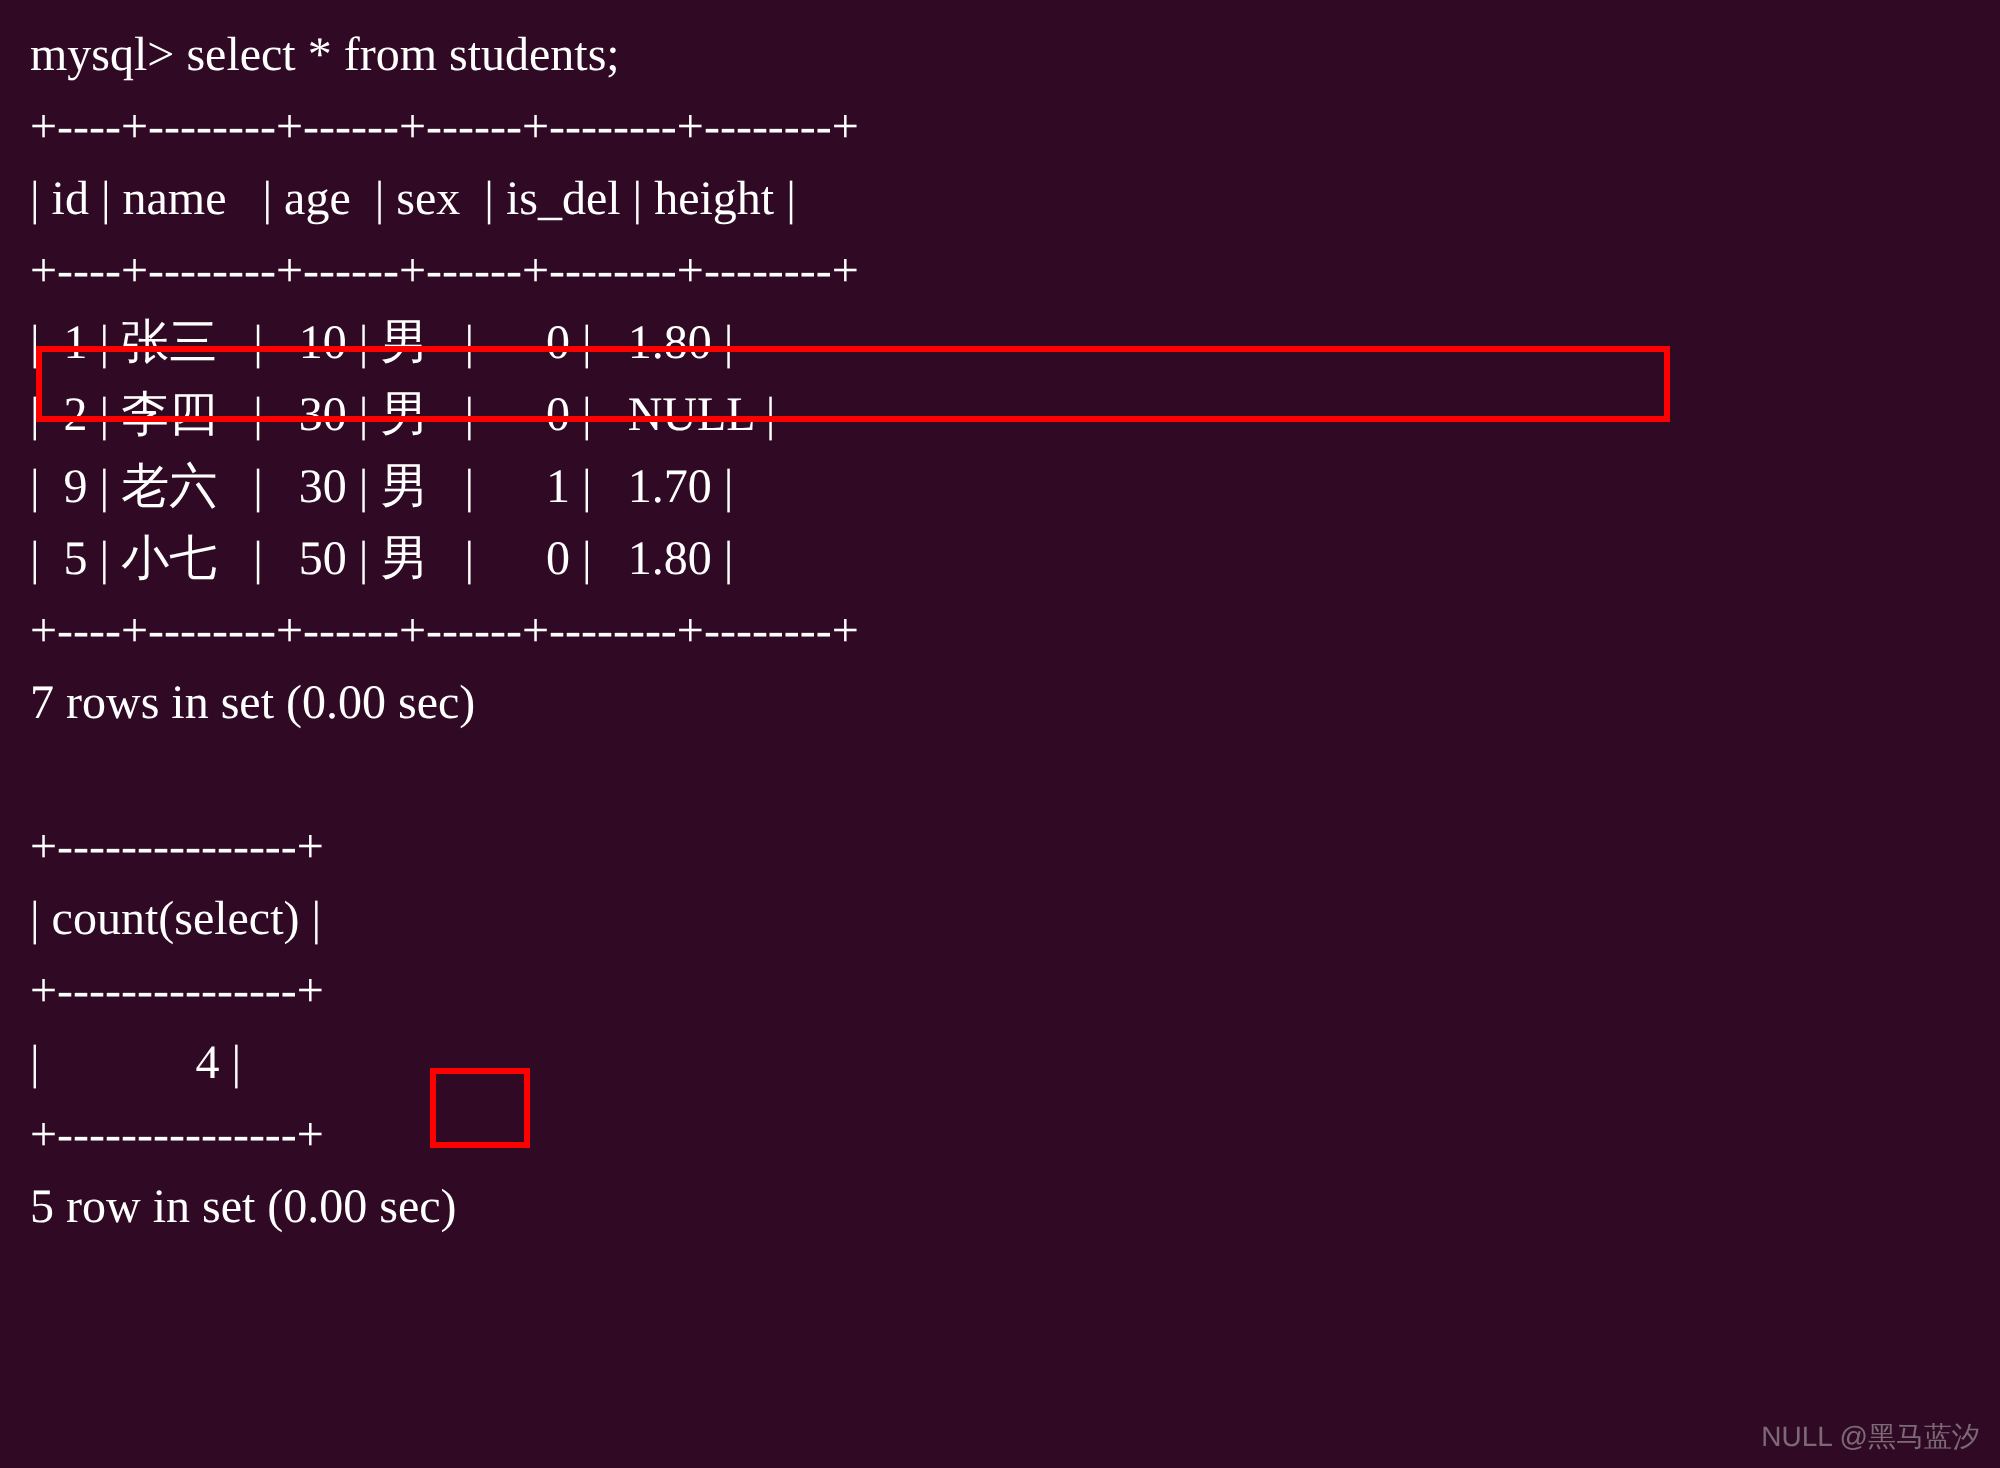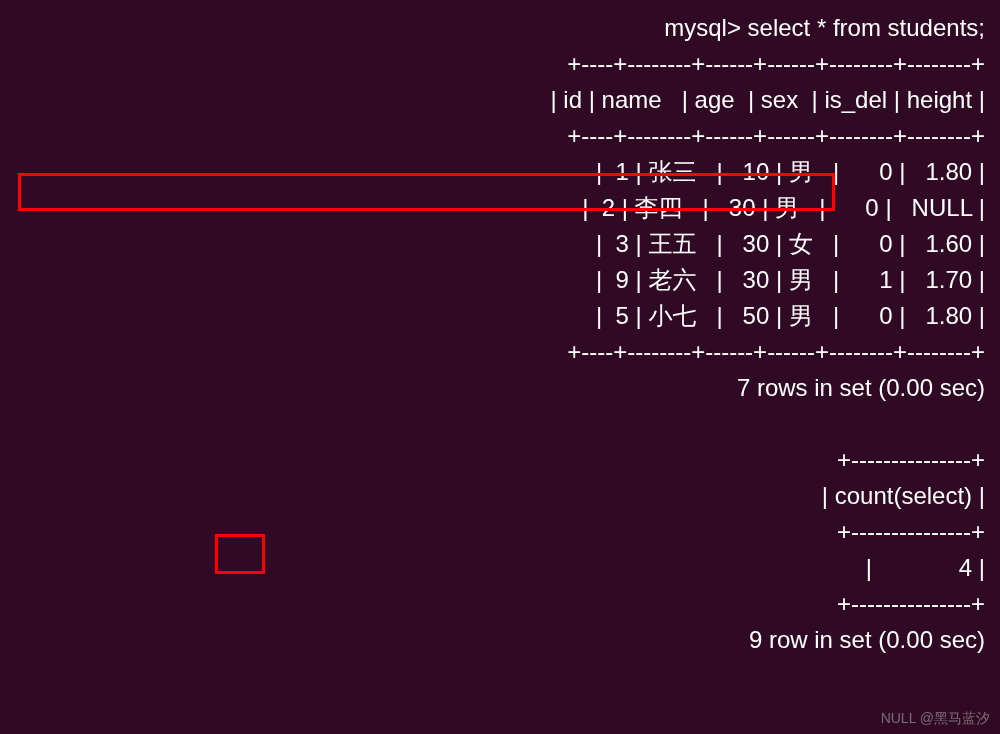--- a/index.html
+++ b/index.html
@@ -14,23 +14,22 @@
       font-size: 24px;
       width: 1000px;
       height: 734px;
       padding: 10px 15px;
       overflow: hidden;
       position: relative;
       line-height: 1.5;
     }
     .line {
       white-space: pre;
-      font-family: Liberation Sans, sans-serif;
+      font-family: Liberation Serif, serif;
       position: relative;
-      text-align: right;
     }
     .highlight-box-1 {
       position: absolute;
       border: 3px solid #ff0000;
       left: 18px;
       top: 173px;
       width: 817px;
       height: 38px;
       pointer-events: none;
       z-index: 10;
@@ -57,32 +56,31 @@
 </head>
 <body>
 
 <div>
   <div class="line"><span>mysql&gt;</span> <span>select * from students;</span></div>
   <div class="line">+----+--------+------+------+--------+--------+</div>
   <div class="line">| id | name   | age  | sex  | is_del | height |</div>
   <div class="line">+----+--------+------+------+--------+--------+</div>
   <div class="line">|  1 | 张三   |   10 | 男   |      0 |   1.80 |</div>
   <div class="line">|  2 | 李四   |   30 | 男   |      0 |   NULL |</div>
-  <div class="line">|  3 | 王五   |   30 | 女   |      0 |   1.60 |</div>
   <div class="line">|  9 | 老六   |   30 | 男   |      1 |   1.70 |</div>
   <div class="line">|  5 | 小七   |   50 | 男   |      0 |   1.80 |</div>
   <div class="line">+----+--------+------+------+--------+--------+</div>
   <div class="line">7 rows in set (0.00 sec)</div>
   <div class="line"> </div>
   <div class="line">+---------------+</div>
   <div class="line">| count(select) |</div>
   <div class="line">+---------------+</div>
   <div class="line">|             4 |</div>
   <div class="line">+---------------+</div>
-  <div class="line">9 row in set (0.00 sec)</div>
+  <div class="line">5 row in set (0.00 sec)</div>
   <div class="line"> </div>
   <div class="line"> </div>
 </div>
 
 <div class="highlight-box-1"></div>
 <div class="highlight-box-2"></div>
 
 <div class="watermark">NULL @黑马蓝汐</div>
 
 </body></html>

